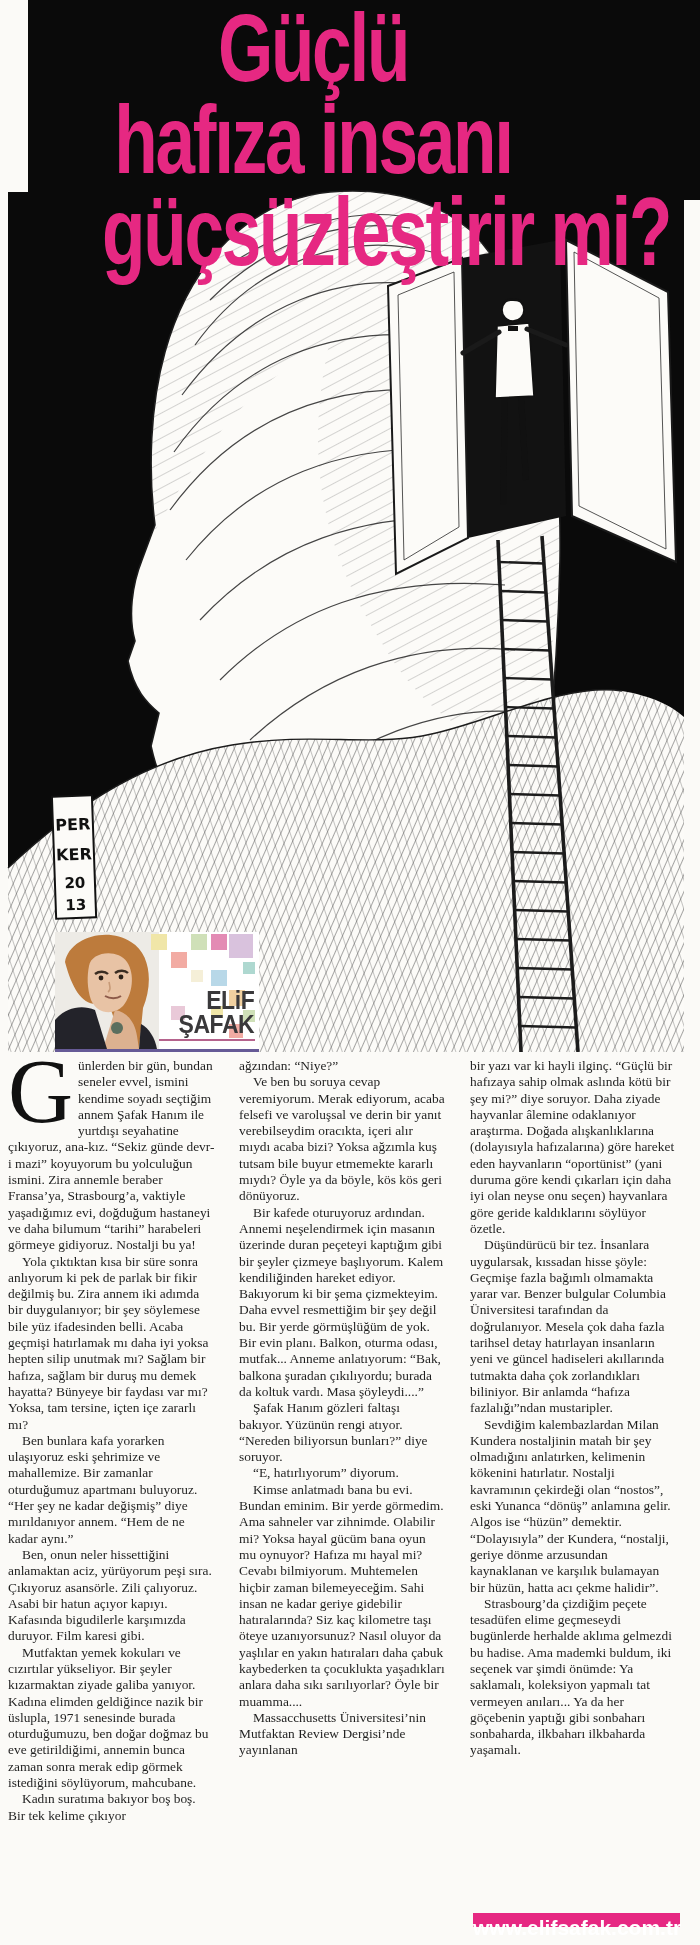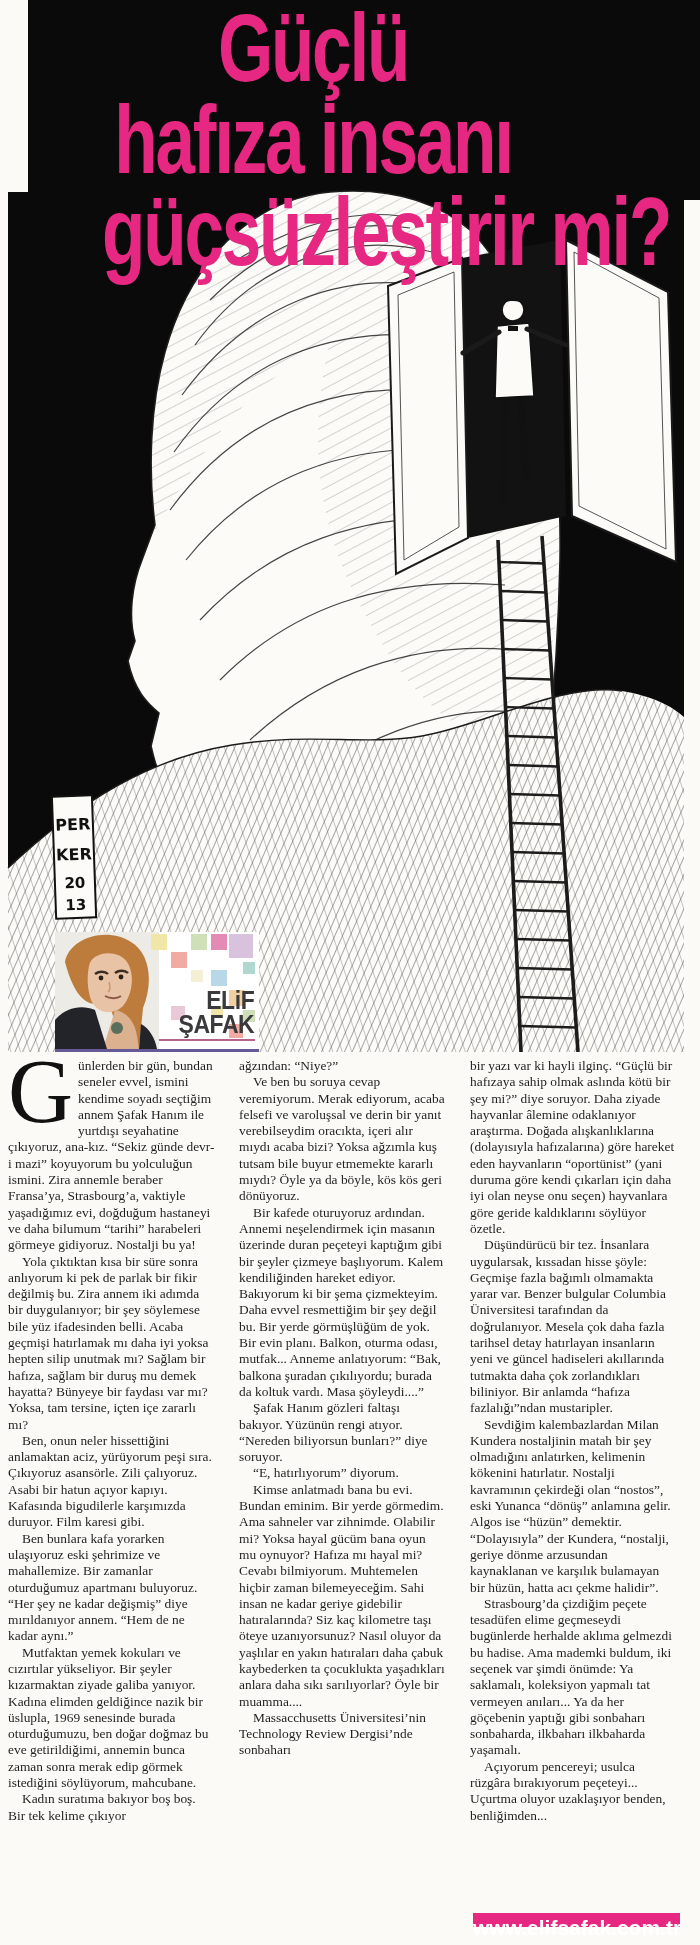--- a/index.html
+++ b/index.html
@@ -187,38 +187,37 @@
       <span>ŞAFAK</span>
     </div>
     <div class="rule-pink"></div>
     <div class="rule-purple"></div>
   </div>
 
   <div class="article">
     <div class="col">
         <p class="para lead"><span class="dropcap">G</span>ünlerden bir gün, bundan seneler evvel, ismini kendime soyadı seçtiğim annem Şafak Hanım ile yurtdışı seyahatine çıkıyoruz, ana-kız. “Sekiz günde devr-i mazi” koyuyorum bu yolculuğun ismini. Zira annemle beraber Fransa’ya, Strasbourg’a, vaktiyle yaşadığımız evi, doğduğum hastaneyi ve daha bilumum “tarihi” harabeleri görmeye gidiyoruz. Nostalji bu ya!</p>
         <p class="para">Yola çıktıktan kısa bir süre sonra anlıyorum ki pek de parlak bir fikir değilmiş bu. Zira annem iki adımda bir duygulanıyor; bir şey söylemese bile yüz ifadesinden belli. Acaba geçmişi hatırlamak mı daha iyi yoksa hepten silip unutmak mı? Sağlam bir hafıza, sağlam bir duruş mu demek hayatta? Bünyeye bir faydası var mı? Yoksa, tam tersine, içten içe zararlı mı?</p>
+        <p class="para">Ben bunlara kafa yorarken ulaşıyoruz eski şehrimize ve mahallemize. Bir zamanlar oturduğumuz apartmanı buluyoruz. “Her şey ne kadar değişmiş” diye mırıldanıyor annem. “Hem de ne kadar aynı.”</p>
         <p class="para">Ben, onun neler hissettiğini anlamaktan aciz, yürüyorum peşi sıra. Çıkıyoruz asansörle. Zili çalıyoruz. Asabi bir hatun açıyor kapıyı. Kafasında bigudilerle karşımızda duruyor. Film karesi gibi.</p>
-        <p class="para">Ben bunlara kafa yorarken ulaşıyoruz eski şehrimize ve mahallemize. Bir zamanlar oturduğumuz apartmanı buluyoruz. “Her şey ne kadar değişmiş” diye mırıldanıyor annem. “Hem de ne kadar aynı.”</p>
-        <p class="para">Mutfaktan yemek kokuları ve cızırtılar yükseliyor. Bir şeyler kızarmaktan ziyade galiba yanıyor. Kadına elimden geldiğince nazik bir üslupla, 1969 senesinde burada oturduğumuzu, ben doğar doğmaz bu eve getirildiğimi, annemin bunca zaman sonra merak edip görmek istediğini söylüyorum, mahcubane.</p>
+        <p class="para">Mutfaktan yemek kokuları ve cızırtılar yükseliyor. Bir şeyler kızarmaktan ziyade galiba yanıyor. Kadına elimden geldiğince nazik bir üslupla, 1971 senesinde burada oturduğumuzu, ben doğar doğmaz bu eve getirildiğimi, annemin bunca zaman sonra merak edip görmek istediğini söylüyorum, mahcubane.</p>
         <p class="para">Kadın suratıma bakıyor boş boş. Bir tek kelime çıkıyor</p>
       </div>
     <div class="col">
         <p class="para cont">ağzından: “Niye?”</p>
         <p class="para">Ve ben bu soruya cevap veremiyorum. Merak ediyorum, acaba felsefi ve varoluşsal ve derin bir yanıt verebilseydim oracıkta, içeri alır mıydı acaba bizi? Yoksa ağzımla kuş tutsam bile buyur etmemekte kararlı mıydı? Öyle ya da böyle, kös kös geri dönüyoruz.</p>
         <p class="para">Bir kafede oturuyoruz ardından. Annemi neşelendirmek için masanın üzerinde duran peçeteyi kaptığım gibi bir şeyler çizmeye başlıyorum. Kalem kendiliğinden hareket ediyor. Bakıyorum ki bir şema çizmekteyim. Daha evvel resmettiğim bir şey değil bu. Bir yerde görmüşlüğüm de yok. Bir evin planı. Balkon, oturma odası, mutfak... Anneme anlatıyorum: “Bak, balkona şuradan çıkılıyordu; burada da koltuk vardı. Masa şöyleydi....”</p>
         <p class="para">Şafak Hanım gözleri faltaşı bakıyor. Yüzünün rengi atıyor. “Nereden biliyorsun bunları?” diye soruyor.</p>
         <p class="para">“E, hatırlıyorum” diyorum.</p>
         <p class="para">Kimse anlatmadı bana bu evi. Bundan eminim. Bir yerde görmedim. Ama sahneler var zihnimde. Olabilir mi? Yoksa hayal gücüm bana oyun mu oynuyor? Hafıza mı hayal mi? Cevabı bilmiyorum. Muhtemelen hiçbir zaman bilemeyeceğim. Sahi insan ne kadar geriye gidebilir hatıralarında? Siz kaç kilometre taşı öteye uzanıyorsunuz? Nasıl oluyor da yaşlılar en yakın hatıraları daha çabuk kaybederken ta çocuklukta yaşadıkları anlara daha sıkı sarılıyorlar? Öyle bir muamma....</p>
-        <p class="para">Massacchusetts Üniversitesi’nin Technology Review Dergisi’nde sonbaharı</p>
+        <p class="para">Massacchusetts Üniversitesi’nin Mutfaktan Review Dergisi’nde yayınlanan</p>
       </div>
     <div class="col">
         <p class="para cont">bir yazı var ki hayli ilginç. “Güçlü bir hafızaya sahip olmak aslında kötü bir şey mi?” diye soruyor. Daha ziyade hayvanlar âlemine odaklanıyor araştırma. Doğada alışkanlıklarına (dolayısıyla hafızalarına) göre hareket eden hayvanların “oportünist” (yani duruma göre kendi çıkarları için daha iyi olan neyse onu seçen) hayvanlara göre geride kaldıklarını söylüyor özetle.</p>
         <p class="para">Düşündürücü bir tez. İnsanlara uygularsak, kıssadan hisse şöyle: Geçmişe fazla bağımlı olmamakta yarar var. Benzer bulgular Columbia Üniversitesi tarafından da doğrulanıyor. Mesela çok daha fazla tarihsel detay hatırlayan insanların yeni ve güncel hadiseleri akıllarında tutmakta daha çok zorlandıkları biliniyor. Bir anlamda “hafıza fazlalığı”ndan mustaripler.</p>
         <p class="para">Sevdiğim kalembazlardan Milan Kundera nostaljinin matah bir şey olmadığını anlatırken, kelimenin kökenini hatırlatır. Nostalji kavramının çekirdeği olan “nostos”, eski Yunanca “dönüş” anlamına gelir. Algos ise “hüzün” demektir. “Dolayısıyla” der Kundera, “nostalji, geriye dönme arzusundan kaynaklanan ve karşılık bulamayan bir hüzün, hatta acı çekme halidir”.</p>
         <p class="para">Strasbourg’da çizdiğim peçete tesadüfen elime geçmeseydi bugünlerde herhalde aklıma gelmezdi bu hadise. Ama mademki buldum, iki seçenek var şimdi önümde: Ya saklamalı, koleksiyon yapmalı tat vermeyen anıları... Ya da her göçebenin yaptığı gibi sonbaharı sonbaharda, ilkbaharı ilkbaharda yaşamalı.</p>
-        <p class="para">Açıyorum pencereyi; usulca rüzgâra bırakıyorum peçeteyi... Uçurtma oluyor uzaklaşıyor benden, benliğimden...</p>
       </div>
   </div>
 
   <div class="site-box">www.elifsafak.com.tr</div>
 
 </div>
 
 </body></html>

